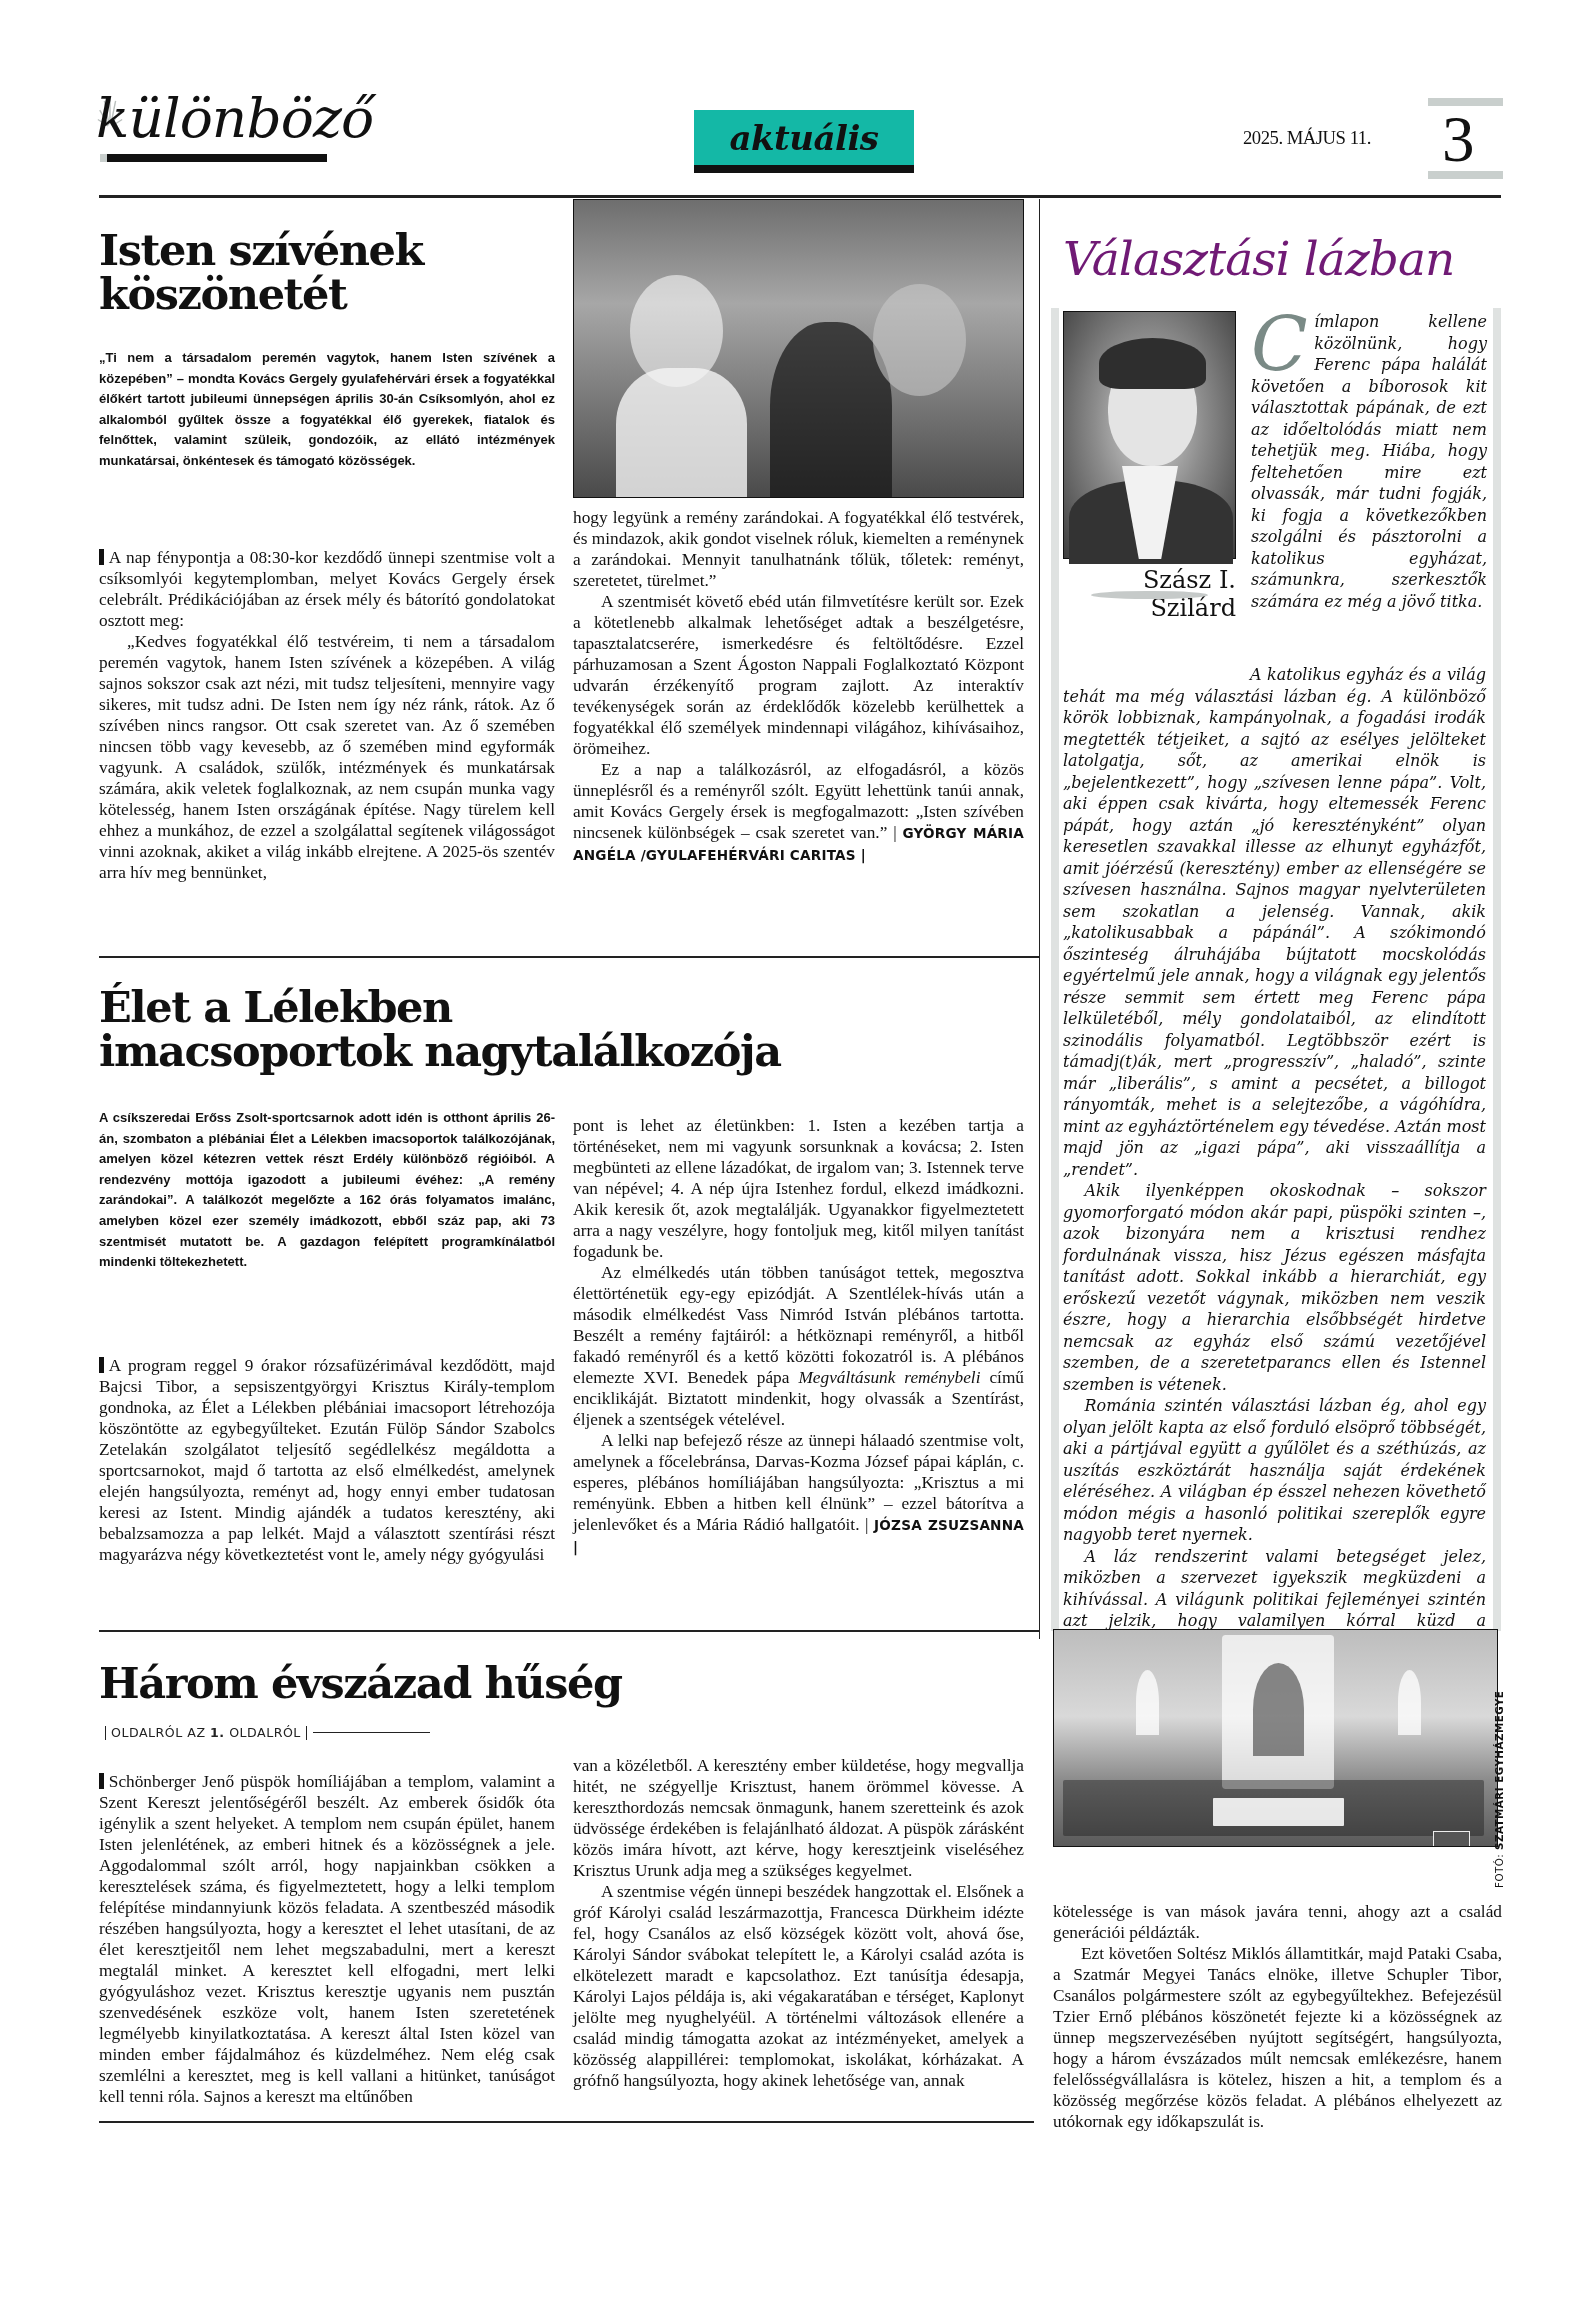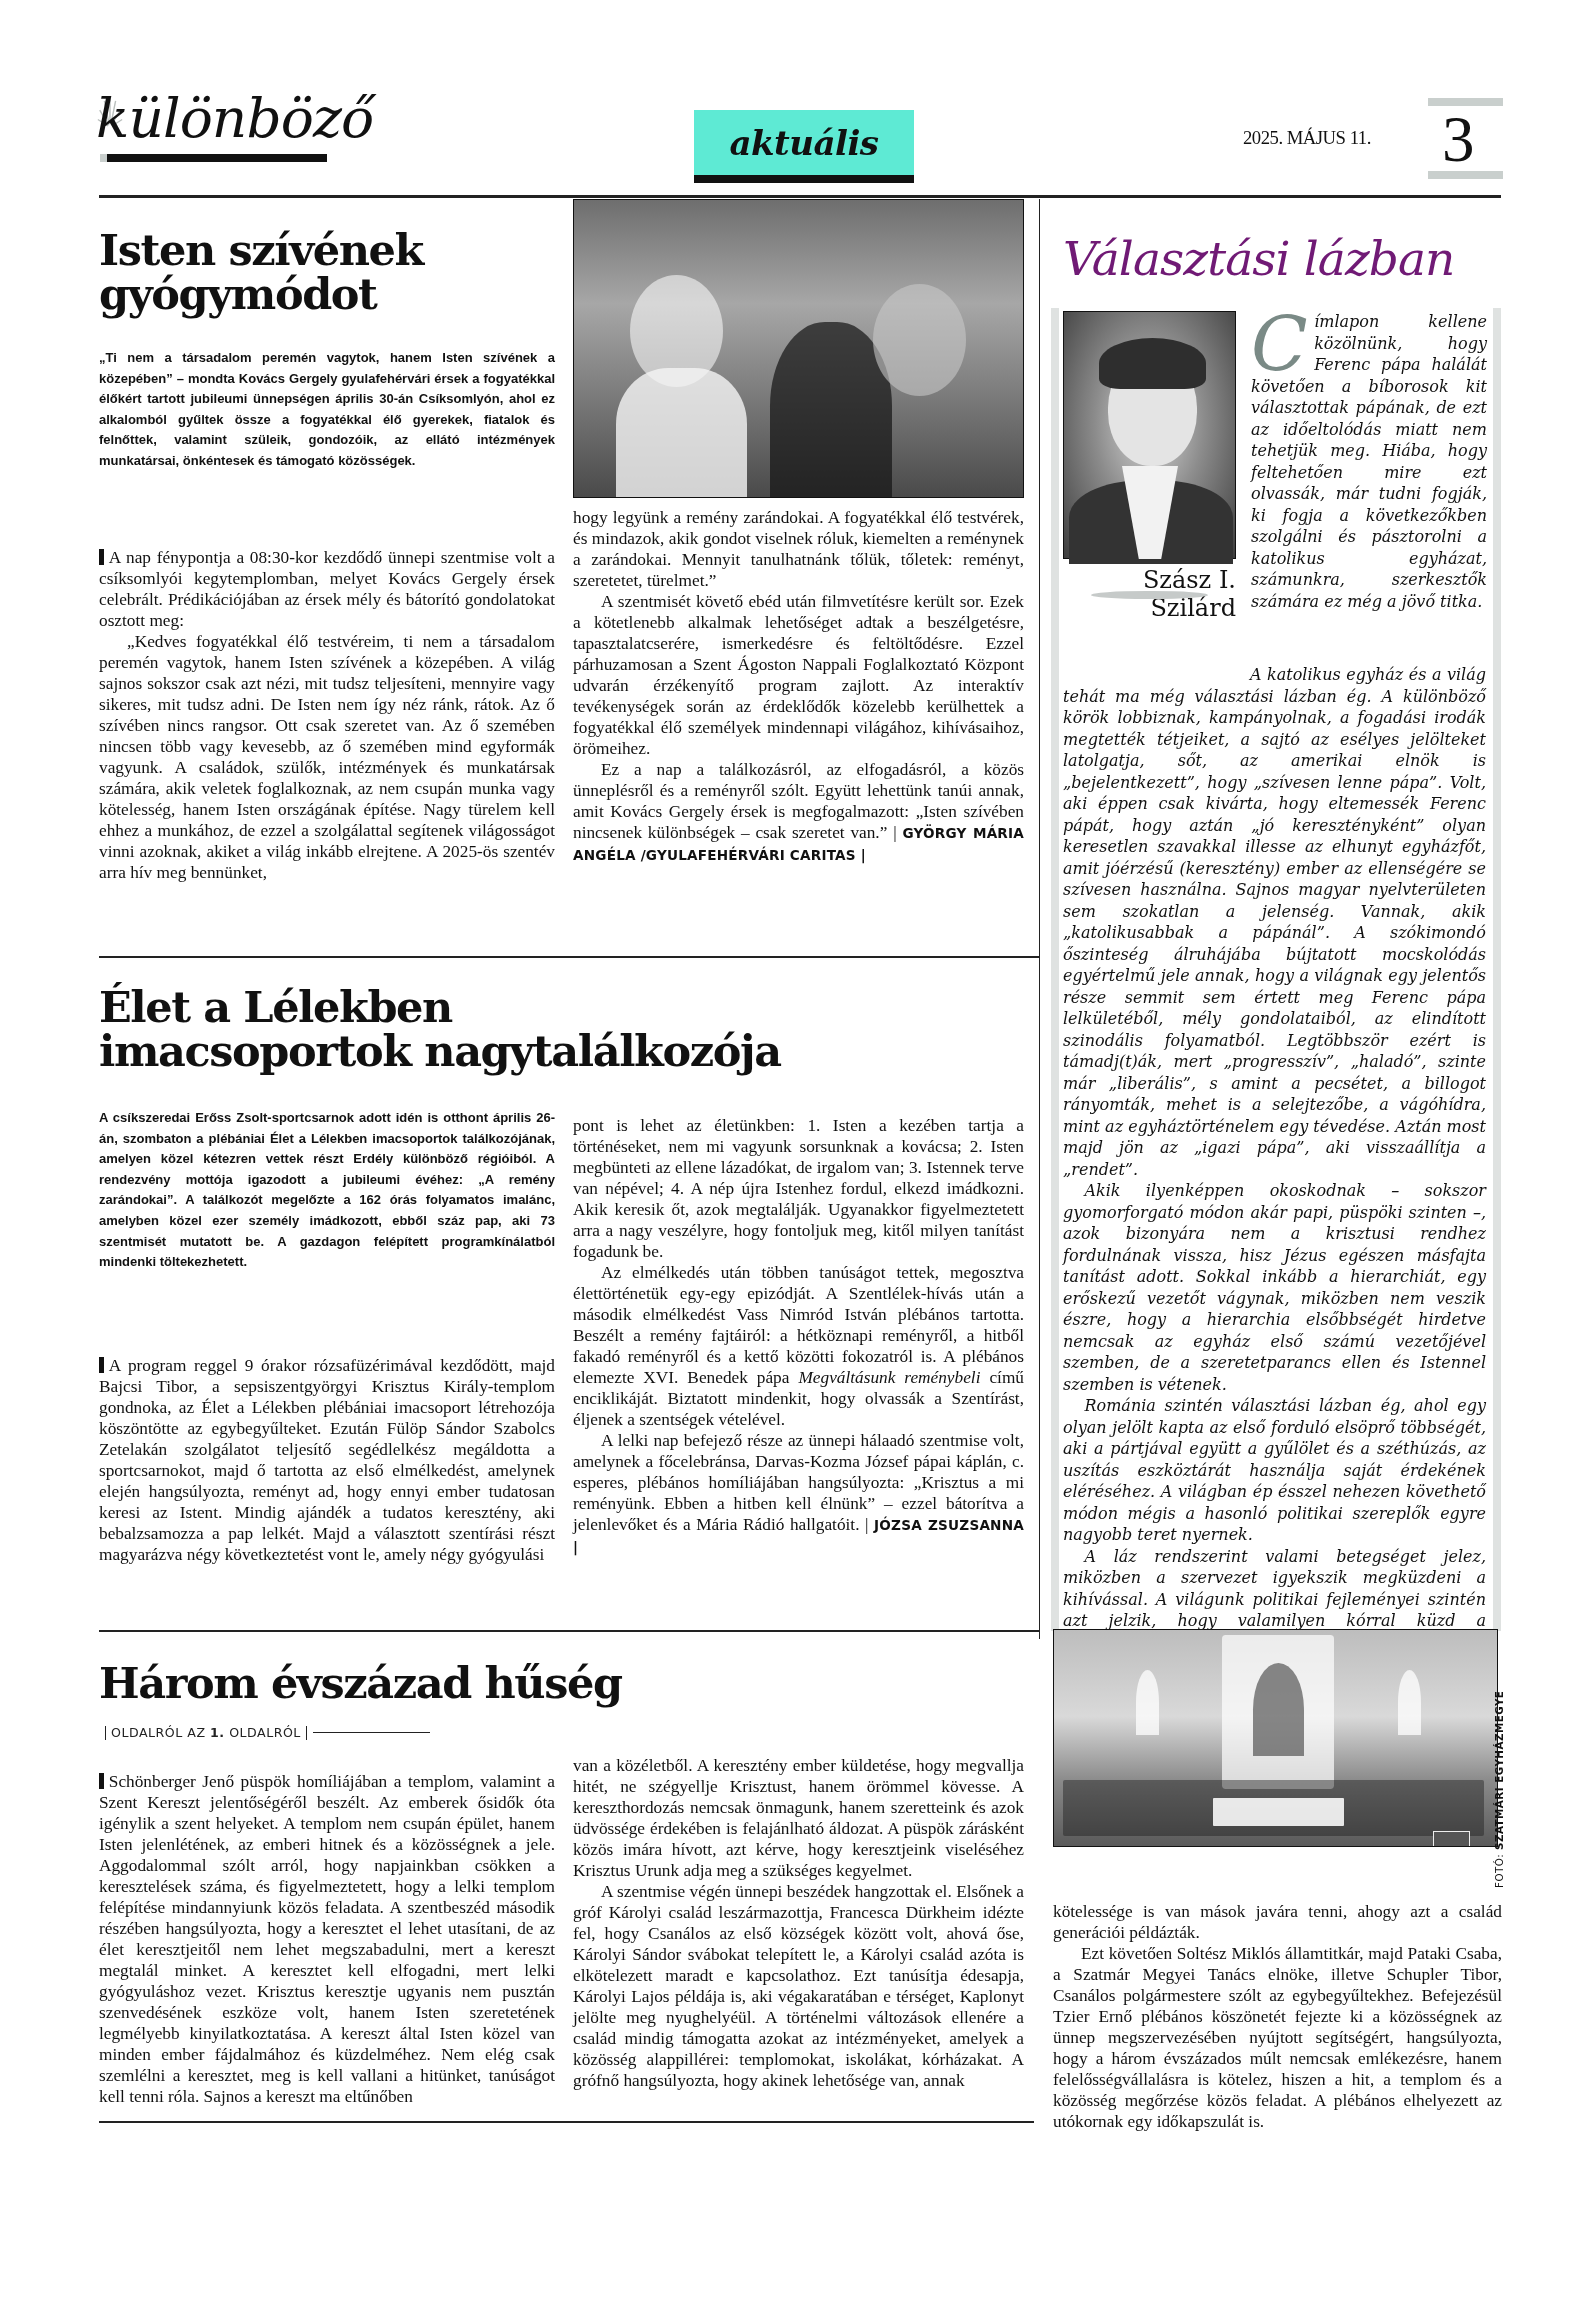--- a/index.html
+++ b/index.html
@@ -6,21 +6,21 @@
   html, body { width: 1595px; height: 2319px; background: #ffffff; }
   body { position: relative; font-family: "DejaVu Serif", serif; color: #111; overflow: hidden; }
 
   .abs { position: absolute; }
 
   
   .brand { left: 96px; top: 91px; font-family: "DejaVu Serif", serif; font-style: italic; font-size: 55px; letter-spacing: -0.9px; color: #111; line-height: 1; }
   .brand-burst { left: 96px; top: 96px; width: 28px; height: 33px; }
   .brand-bar { left: 107px; top: 154px; width: 220px; height: 7.5px; background: #111; }
   .brand-bar-grey { left: 100px; top: 154px; width: 6.5px; height: 7.5px; background: #c9cfcd; }
-  .rubric { left: 694px; top: 110px; width: 220px; height: 73px; background: #5eead4; border-bottom: 8.4px solid #111; display: flex; align-items: center; justify-content: center; }
+  .rubric { left: 694px; top: 110px; width: 220px; height: 63px; background: #14b8a6; border-bottom: 8.4px solid #111; display: flex; align-items: center; justify-content: center; }
   .rubric span { font-family: "DejaVu Serif", serif; font-style: italic; font-weight: bold; font-size: 34px; color: #111; letter-spacing: -0.5px; }
   .date { left: 1243px; top: 127px; font-family: "Liberation Serif", serif; font-size: 18.7px; letter-spacing: -0.5px; }
   .pagenum-bar-top { left: 1428px; top: 98px; width: 75px; height: 8.4px; background: #c9cfcd; }
   .pagenum { left: 1442px; top: 107px; font-family: "Liberation Serif", serif; font-size: 65px; line-height: 1; }
   .pagenum-bar-bot { left: 1428px; top: 171px; width: 75px; height: 8.4px; background: #c9cfcd; }
   .rule-top { left: 99px; top: 195px; width: 1402px; height: 2.8px; background: #222; }
 
   
   .vline { width: 1.4px; background: #222; }
   .hline { height: 1.9px; background: #222; }
@@ -82,21 +82,21 @@
 
 <div class="abs date">2025. MÁJUS 11.</div>
 <div class="abs pagenum-bar-top"></div>
 <div class="abs pagenum">3</div>
 <div class="abs pagenum-bar-bot"></div>
 
 <div class="abs rule-top"></div>
 
 <div class="abs" style="left:99px; top:229px; width:458px;">
   <div class="h1">Isten szívének</div>
-  <div class="h1">gyógymódot</div>
+  <div class="h1">köszönetét</div>
 </div>
 <div class="abs lede" style="left:99px; top:348px; width:456px;">„Ti nem a társadalom peremén vagytok, hanem Isten szívének a közepében” – mondta Kovács Gergely gyulafehérvári érsek a fogyatékkal élőkért tartott jubileumi ünnepségen április 30-án Csíksomlyón, ahol ez alkalomból gyűltek össze a fogyatékkal élő gyerekek, fiatalok és felnőttek, valamint szüleik, gondozóik, az ellátó intézmények munkatársai, önkéntesek és támogató közösségek.</div>
 
 <div class="abs body" style="left:99px; top:547px; width:456px;">
   <p class="first"><span class="marker"></span><span>A nap fénypontja a 08:30-kor kezdődő ünnepi szentmise volt a csíksomlyói kegytemplomban, melyet Kovács Gergely érsek celebrált. Prédikációjában az érsek mély és bátorító gondolatokat osztott meg:</span></p>
   <p>„Kedves fogyatékkal élő testvéreim, ti nem a társadalom peremén vagytok, hanem Isten szívének a közepében. A világ sajnos sokszor csak azt nézi, mit tudsz teljesíteni, mennyire vagy sikeres, mit tudsz adni. De Isten nem így néz ránk, rátok. Az ő szívében nincs rangsor. Ott csak szeretet van. Az ő szemében nincsen több vagy kevesebb, az ő szemében mind egyformák vagyunk. A családok, szülők, intézmények és munkatársak számára, akik veletek foglalkoznak, az nem csupán munka vagy kötelesség, hanem Isten országának építése. Nagy türelem kell ehhez a munkához, de ezzel a szolgálattal segítenek világosságot vinni azoknak, akiket a világ inkább elrejtene. A 2025-ös szentév arra hív meg bennünket,</p>
 </div>
 
 <div class="abs photo" style="left:573px; top:199px; width:451px; height:299px;">
   <div class="shape" style="left:56px; top:75px; width:93px; height:112px; background:rgba(255,255,255,0.55);"></div>

